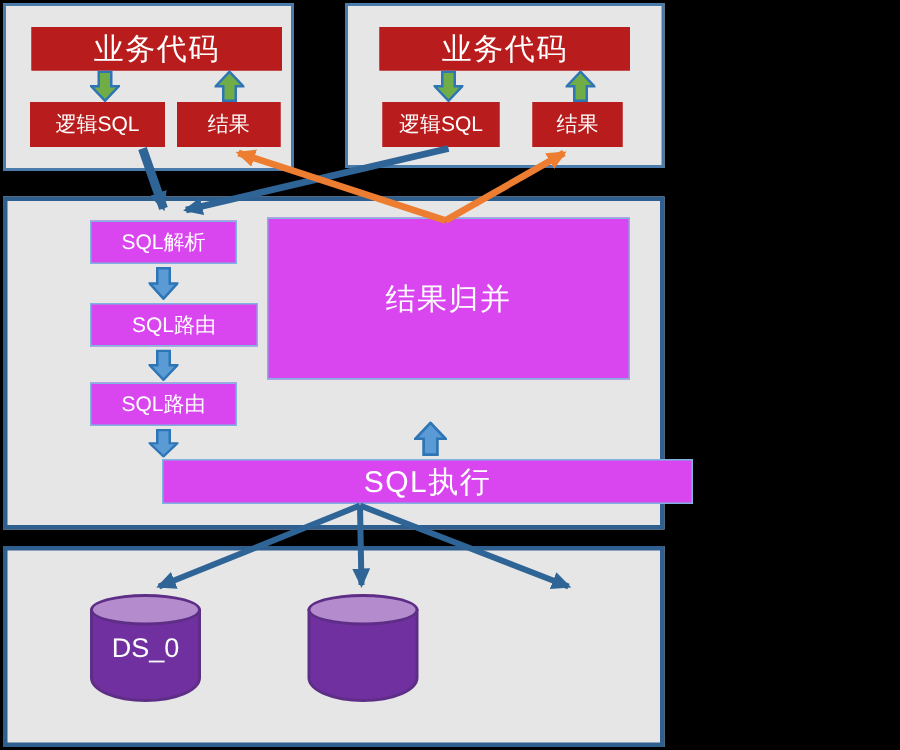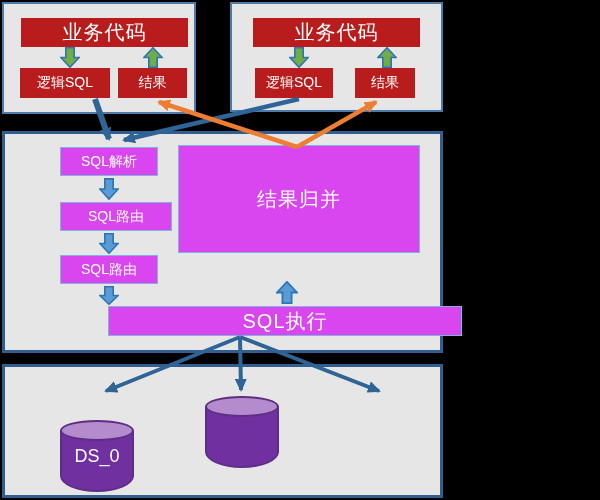--- a/index.html
+++ b/index.html
@@ -104,21 +104,21 @@
   </div>
   <svg class="blockarrow up" style="left:276px;top:281px;width:22px;height:23px;" viewBox="0 0 24 26" preserveAspectRatio="none">
     <path d="M7 1 H17 V13 H23 L12 25 L1 13 H7 Z" fill="#5B9BD5" stroke="#2E75B6" stroke-width="2"></path>
   </svg>
   <div class="bbox t20" style="left:62px;top:306px;width:354px;height:30px;margin-left:46px;">
     <span>SQL执行</span>
   </div>
 
   <div class="panel thick" style="left:2px;top:364px;width:441px;height:134px;"></div>
 
-  <div class="cylinder" style="left:60px;top:420px;">
+  <div class="cylinder" style="left:60px;top:396px;">
     <div class="cyl-body"></div>
     <div class="cyl-top"></div>
     <div class="cyl-label">DS_0</div>
   </div>
   <div class="cylinder" style="left:205px;top:396px;">
     <div class="cyl-body"></div>
     <div class="cyl-top"></div>
   </div>
 
   <svg class="overlay" viewBox="0 0 600 500">

